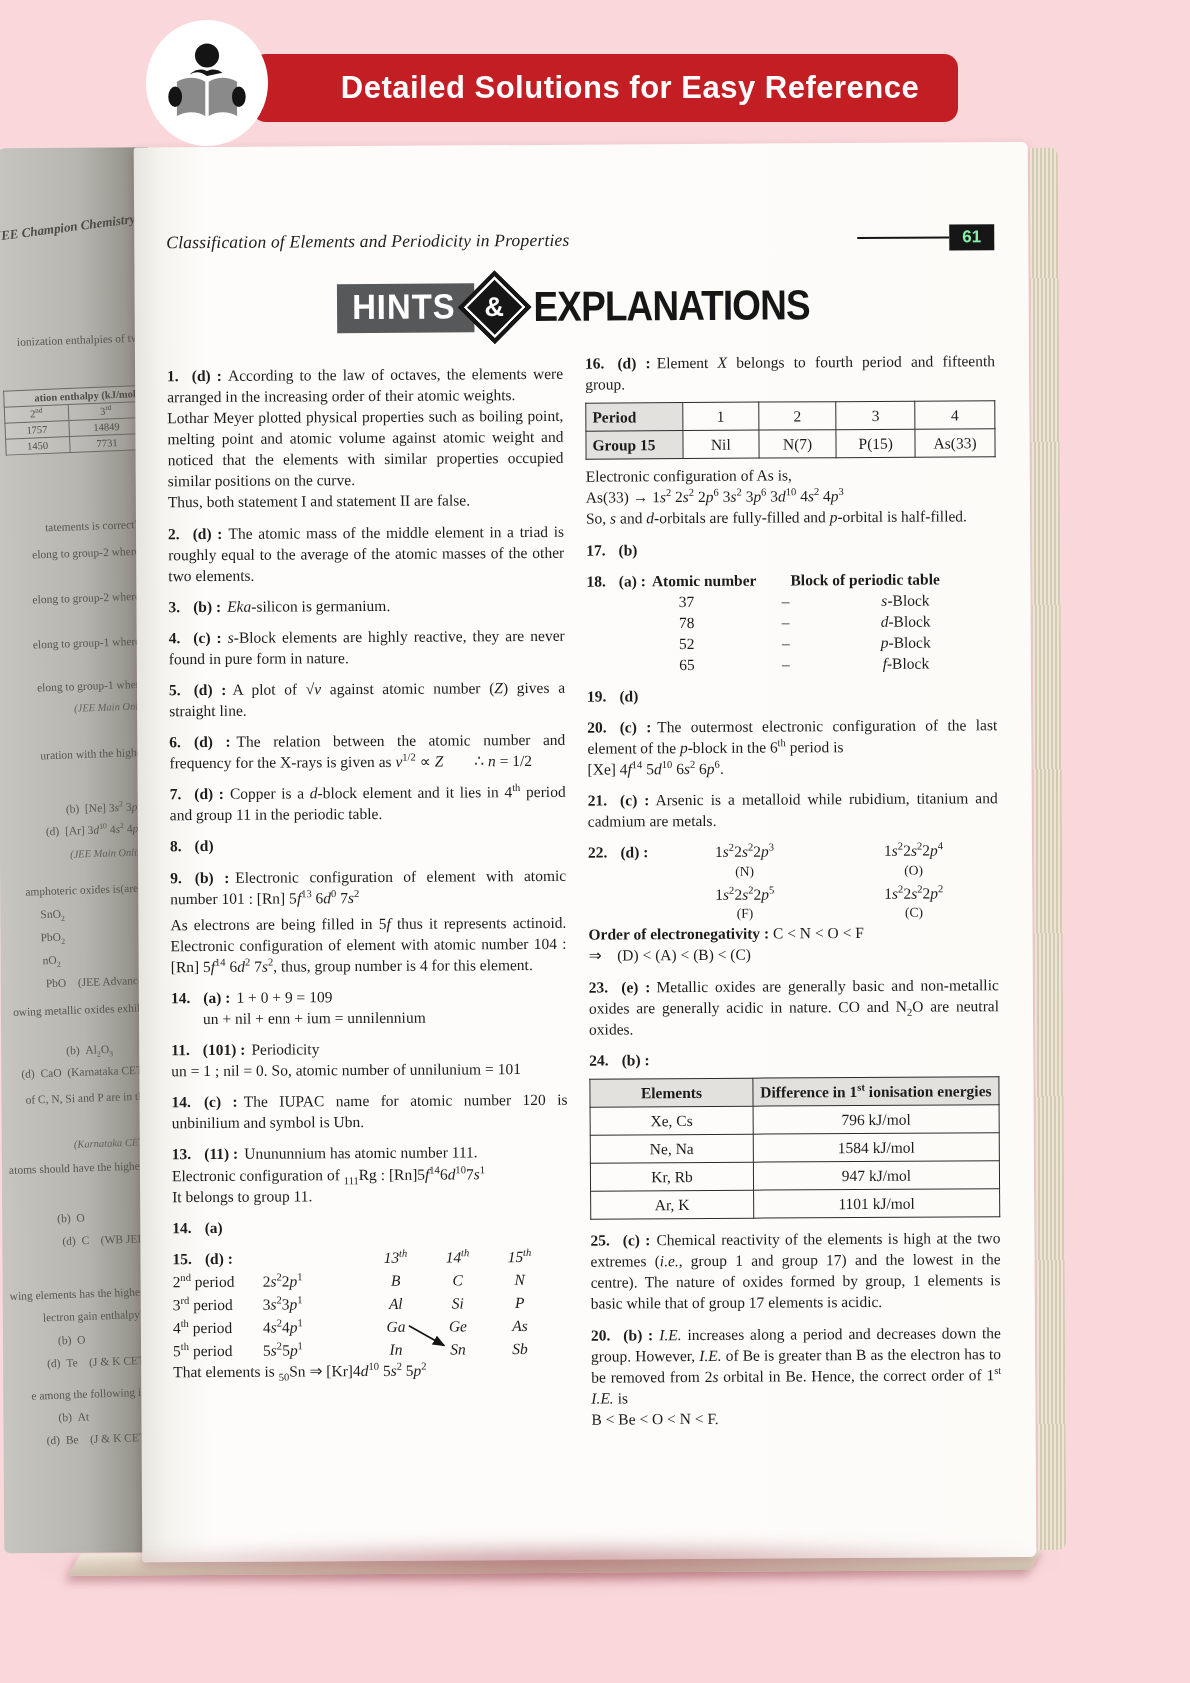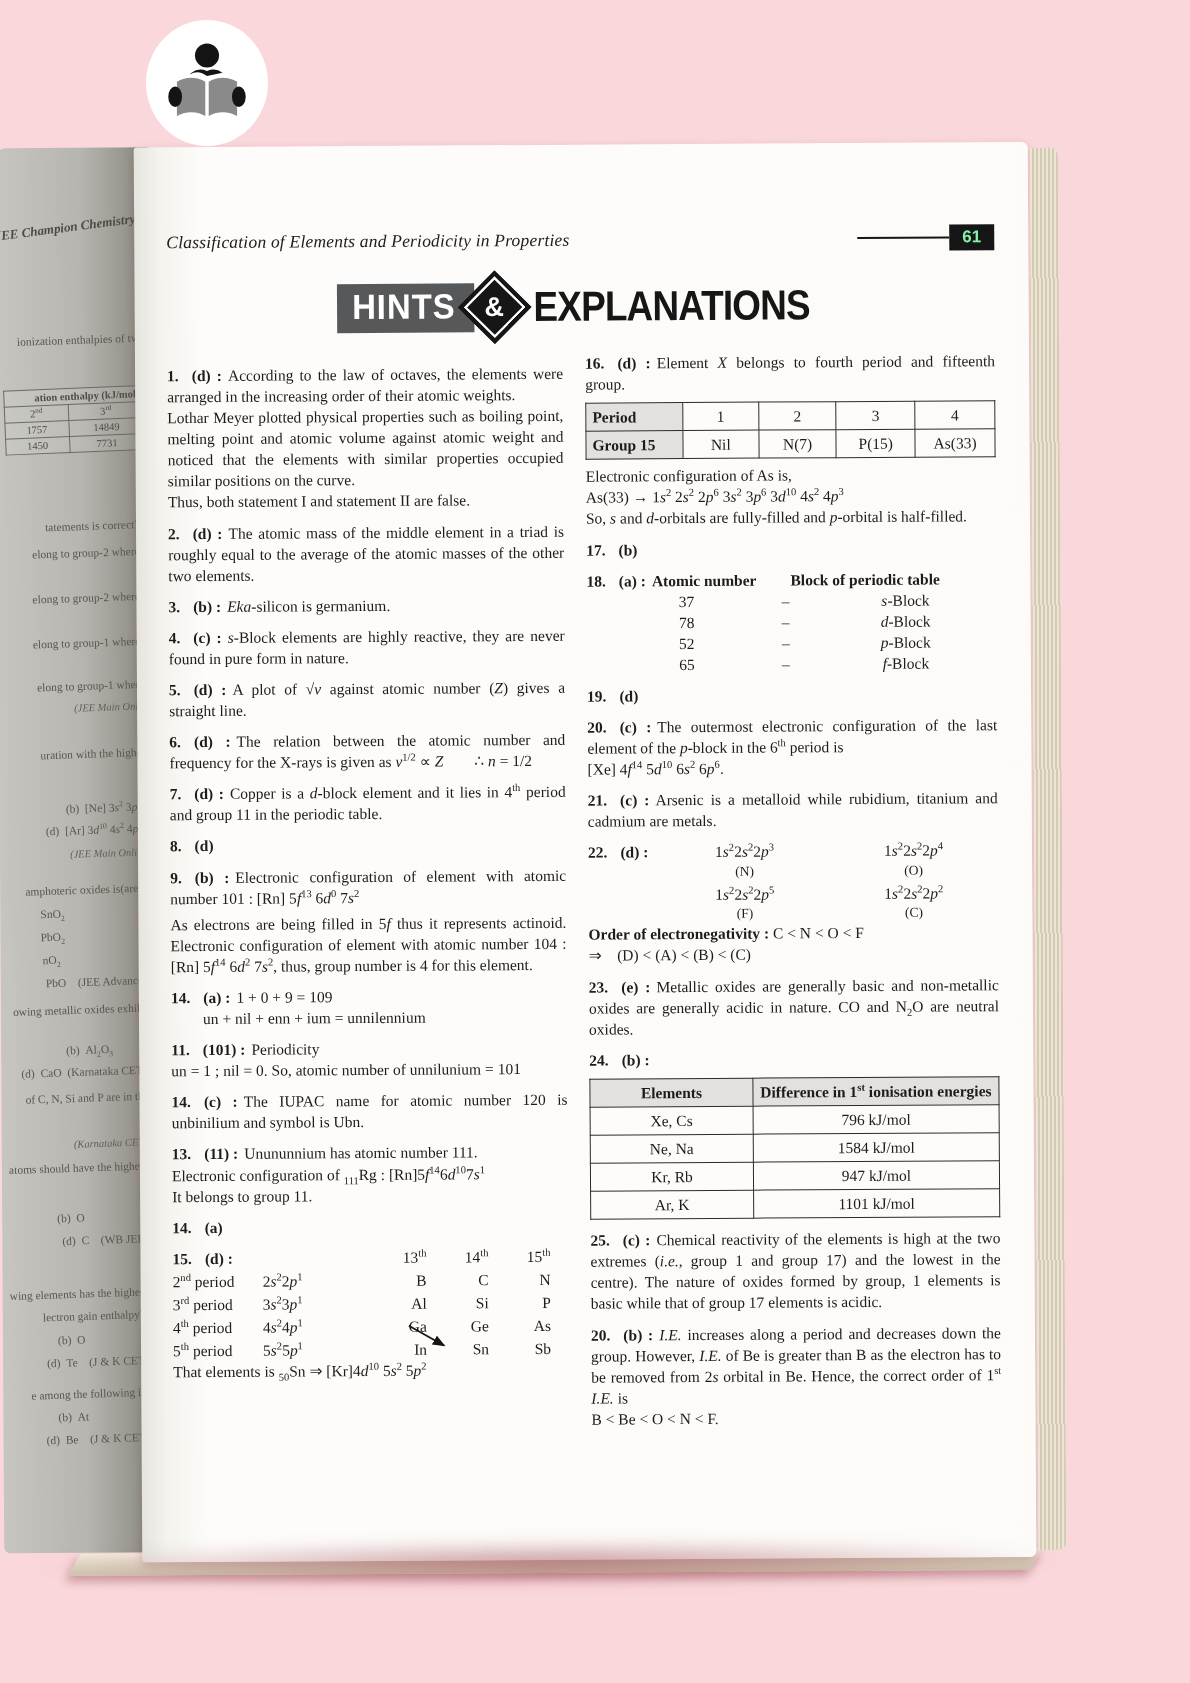--- a/index.html
+++ b/index.html
@@ -62,21 +62,21 @@
   .colL{width:396px;flex:none;}
   .colR{flex:1;min-width:0;}
   .sol{margin-top:10px;}
   .sol p{margin:0;text-align:justify;}
   .qn{font-weight:bold;padding-right:13px;}
   .qa{font-weight:bold;padding-right:6px;}
   .ind{padding-left:32px;text-align:left !important;}
   sup,sub{line-height:0;font-size:.68em;}
   
   .q15{display:grid;grid-template-columns:90px 102px 62px 62px 62px;position:relative;row-gap:2px;}
-  .q15 .ctr{text-align:right;}
+  .q15 .ctr{text-align:center;font-style:italic;}
   .q15-arrow{position:absolute;left:0;top:0;width:378px;height:115px;pointer-events:none;}
   
   table.sol-t{border-collapse:collapse;margin:8px 0 6px 0;}
   table.sol-t td{border:1.5px solid #2b2b2b;padding:3px 6px;text-align:center;font-size:15.5px;}
   table.sol-t td.hd{background:#e2e1de;font-weight:bold;}
   .t16 td:first-child{width:92px;text-align:left;}
   .t16 td{width:72px;}
   .t24 td:first-child{width:158px;}
   .t24 td:last-child{width:248px;}
   
@@ -88,20 +88,23 @@
   .q22 .leadbox{flex:0 0 72px;}
   .q22grid{flex:1;display:grid;grid-template-columns:1fr 1fr;row-gap:3px;}
   .cfg{display:flex;flex-direction:column;align-items:center;}
   .cfg .lbl{font-size:13.5px;}
 </style>
 </head>
 <body>
 
 <div class="scene">
 
+  <div class="banner-pill">
+    <span>Detailed Solutions for Easy Reference</span>
+  </div>
   <div class="banner-circle">
     <svg width="86" height="92" viewBox="0 0 100 104">
       <circle cx="50" cy="20" r="14" fill="#141414"></circle>
       <path d="M30 42 Q40 36 50 44 L68 40 Q60 34 50 38 Q40 34 32 40 Z" fill="#141414"></path>
       <path d="M14 50 Q32 40 49 50 L49 92 Q32 82 14 92 Z" fill="#8a8a8a" stroke="#fff" stroke-width="2"></path>
       <path d="M86 50 Q68 40 51 50 L51 92 Q68 82 86 92 Z" fill="#8a8a8a" stroke="#fff" stroke-width="2"></path>
       <ellipse cx="13" cy="68" rx="8" ry="12" fill="#141414"></ellipse>
       <ellipse cx="87" cy="68" rx="8" ry="12" fill="#141414"></ellipse>
     </svg>
   </div>

